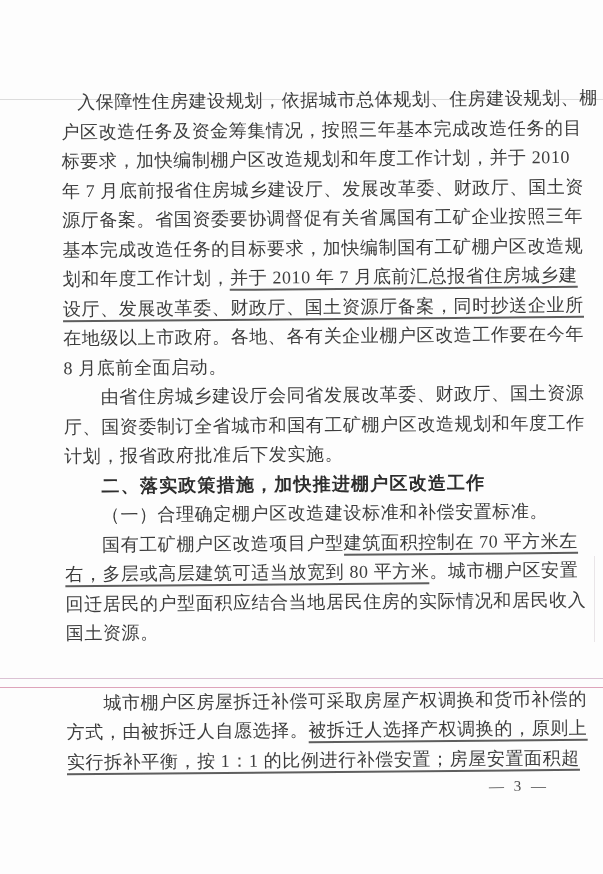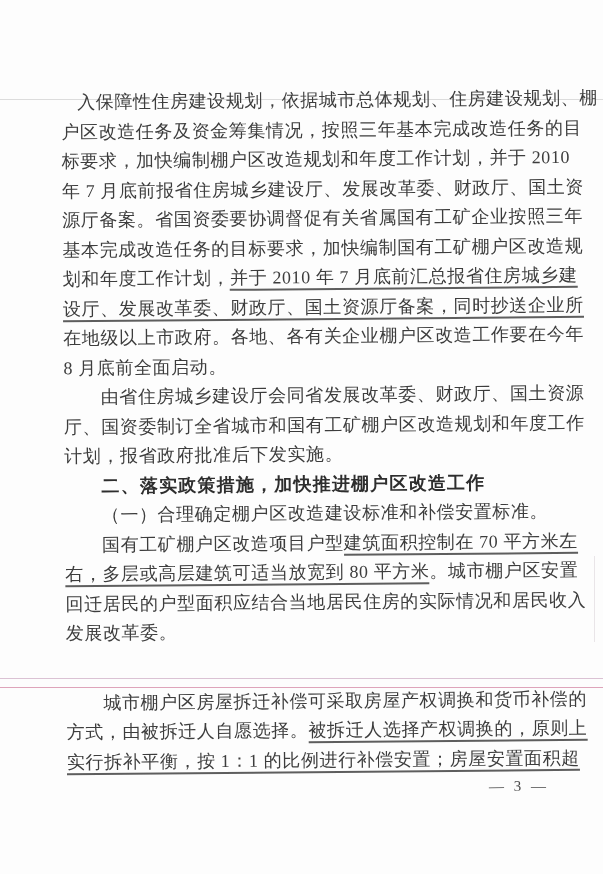--- a/index.html
+++ b/index.html
@@ -80,21 +80,21 @@
     <div class="line"><span>在地级以上市政府。各地、各有关企业棚户区改造工作要在今年</span></div>
     <div class="line"><span>8 月底前全面启动。</span></div>
     <div class="line ind2"><span>由省住房城乡建设厅会同省发展改革委、财政厅、国土资源</span></div>
     <div class="line"><span>厅、国资委制订全省城市和国有工矿棚户区改造规划和年度工作</span></div>
     <div class="line"><span>计划，报省政府批准后下发实施。</span></div>
     <div class="line ind2 heading"><span>二、落实政策措施，加快推进棚户区改造工作</span></div>
     <div class="line ind2"><span>（一）合理确定棚户区改造建设标准和补偿安置标准。</span></div>
     <div class="line ind2"><span>国有工矿棚户区改造项目户型</span><span class="u">建筑面积控制在 70 平方米左</span></div>
     <div class="line"><span class="u">右，多层或高层建筑可适当放宽到 80 平方米</span><span>。城市棚户区安置</span></div>
     <div class="line"><span>回迁居民的户型面积应结合当地居民住房的实际情况和居民收入</span></div>
-    <div class="line"><span>发展改革委。</span></div>
+    <div class="line"><span>国土资源。</span></div>
     <div class="line ind2 gap"><span>城市棚户区房屋拆迁补偿可采取房屋产权调换和货币补偿的</span></div>
     <div class="line"><span>方式，由被拆迁人自愿选择。</span><span class="u">被拆迁人选择产权调换的，原则上</span></div>
     <div class="line"><span class="u">实行拆补平衡，按 1：1 的比例进行补偿安置；房屋安置面积超</span></div>
   </div>
 
   <div class="page-number">— 3 —</div>
 
 </div>
 
 </body></html>

